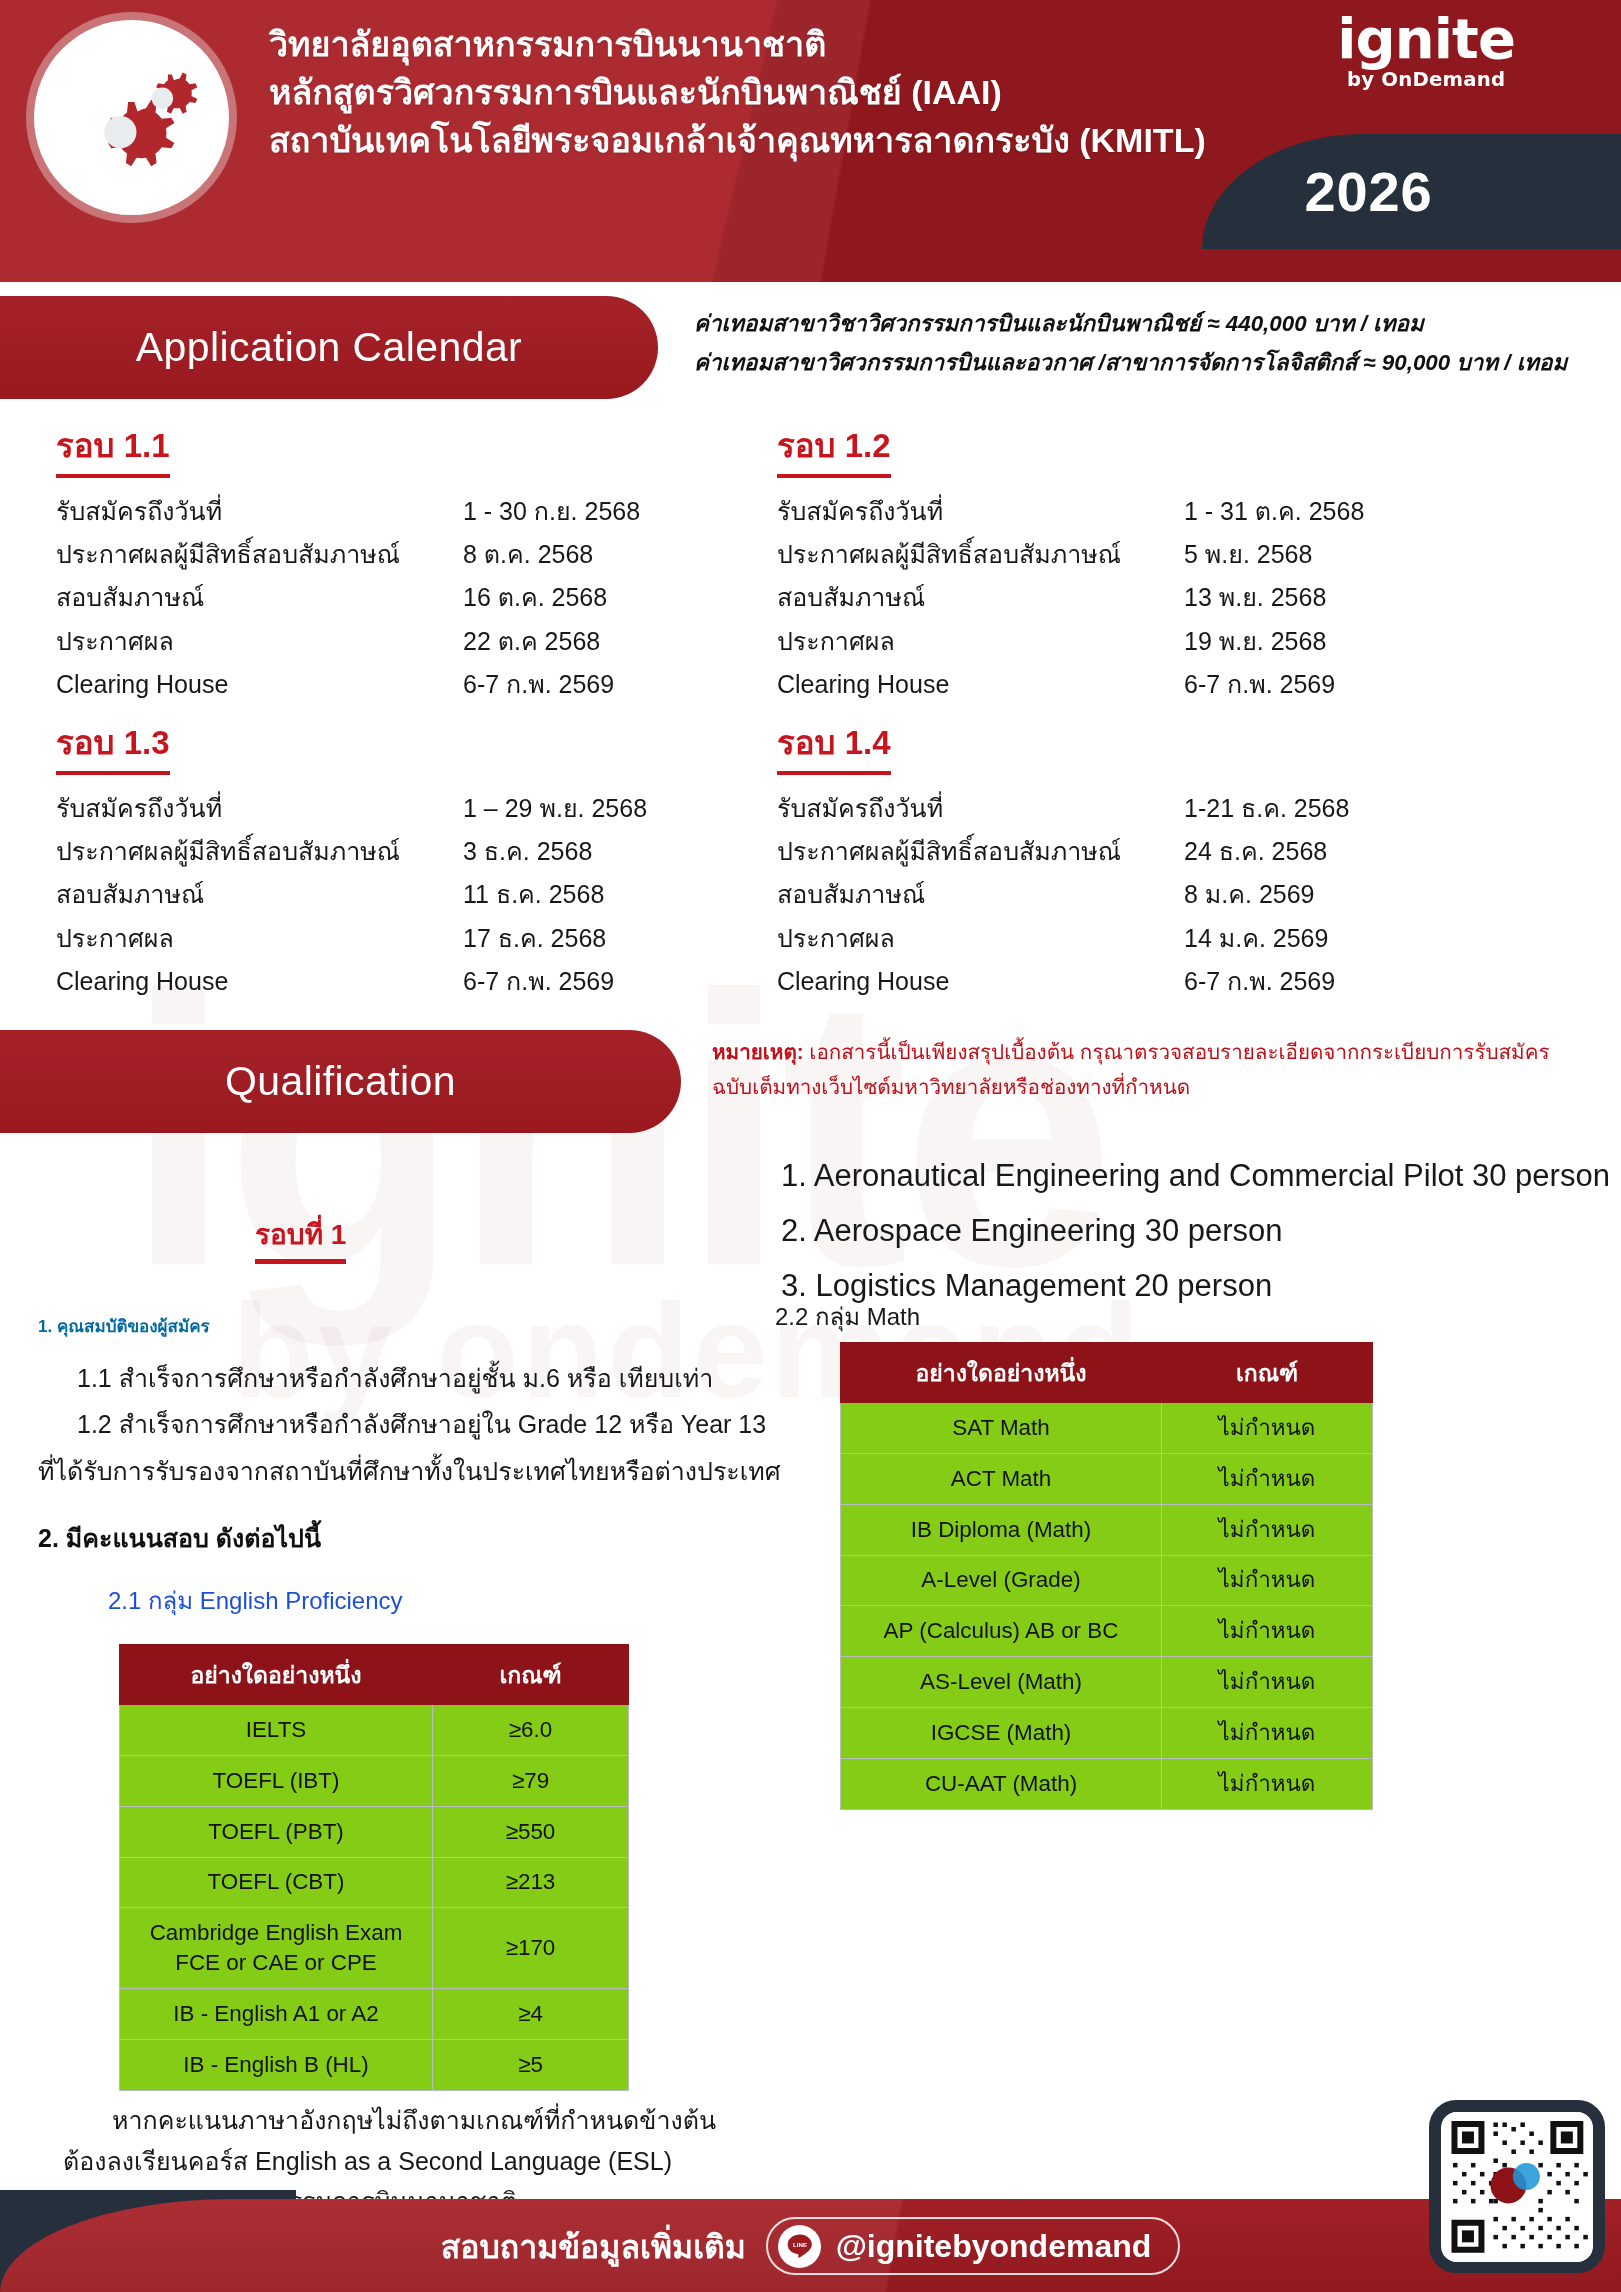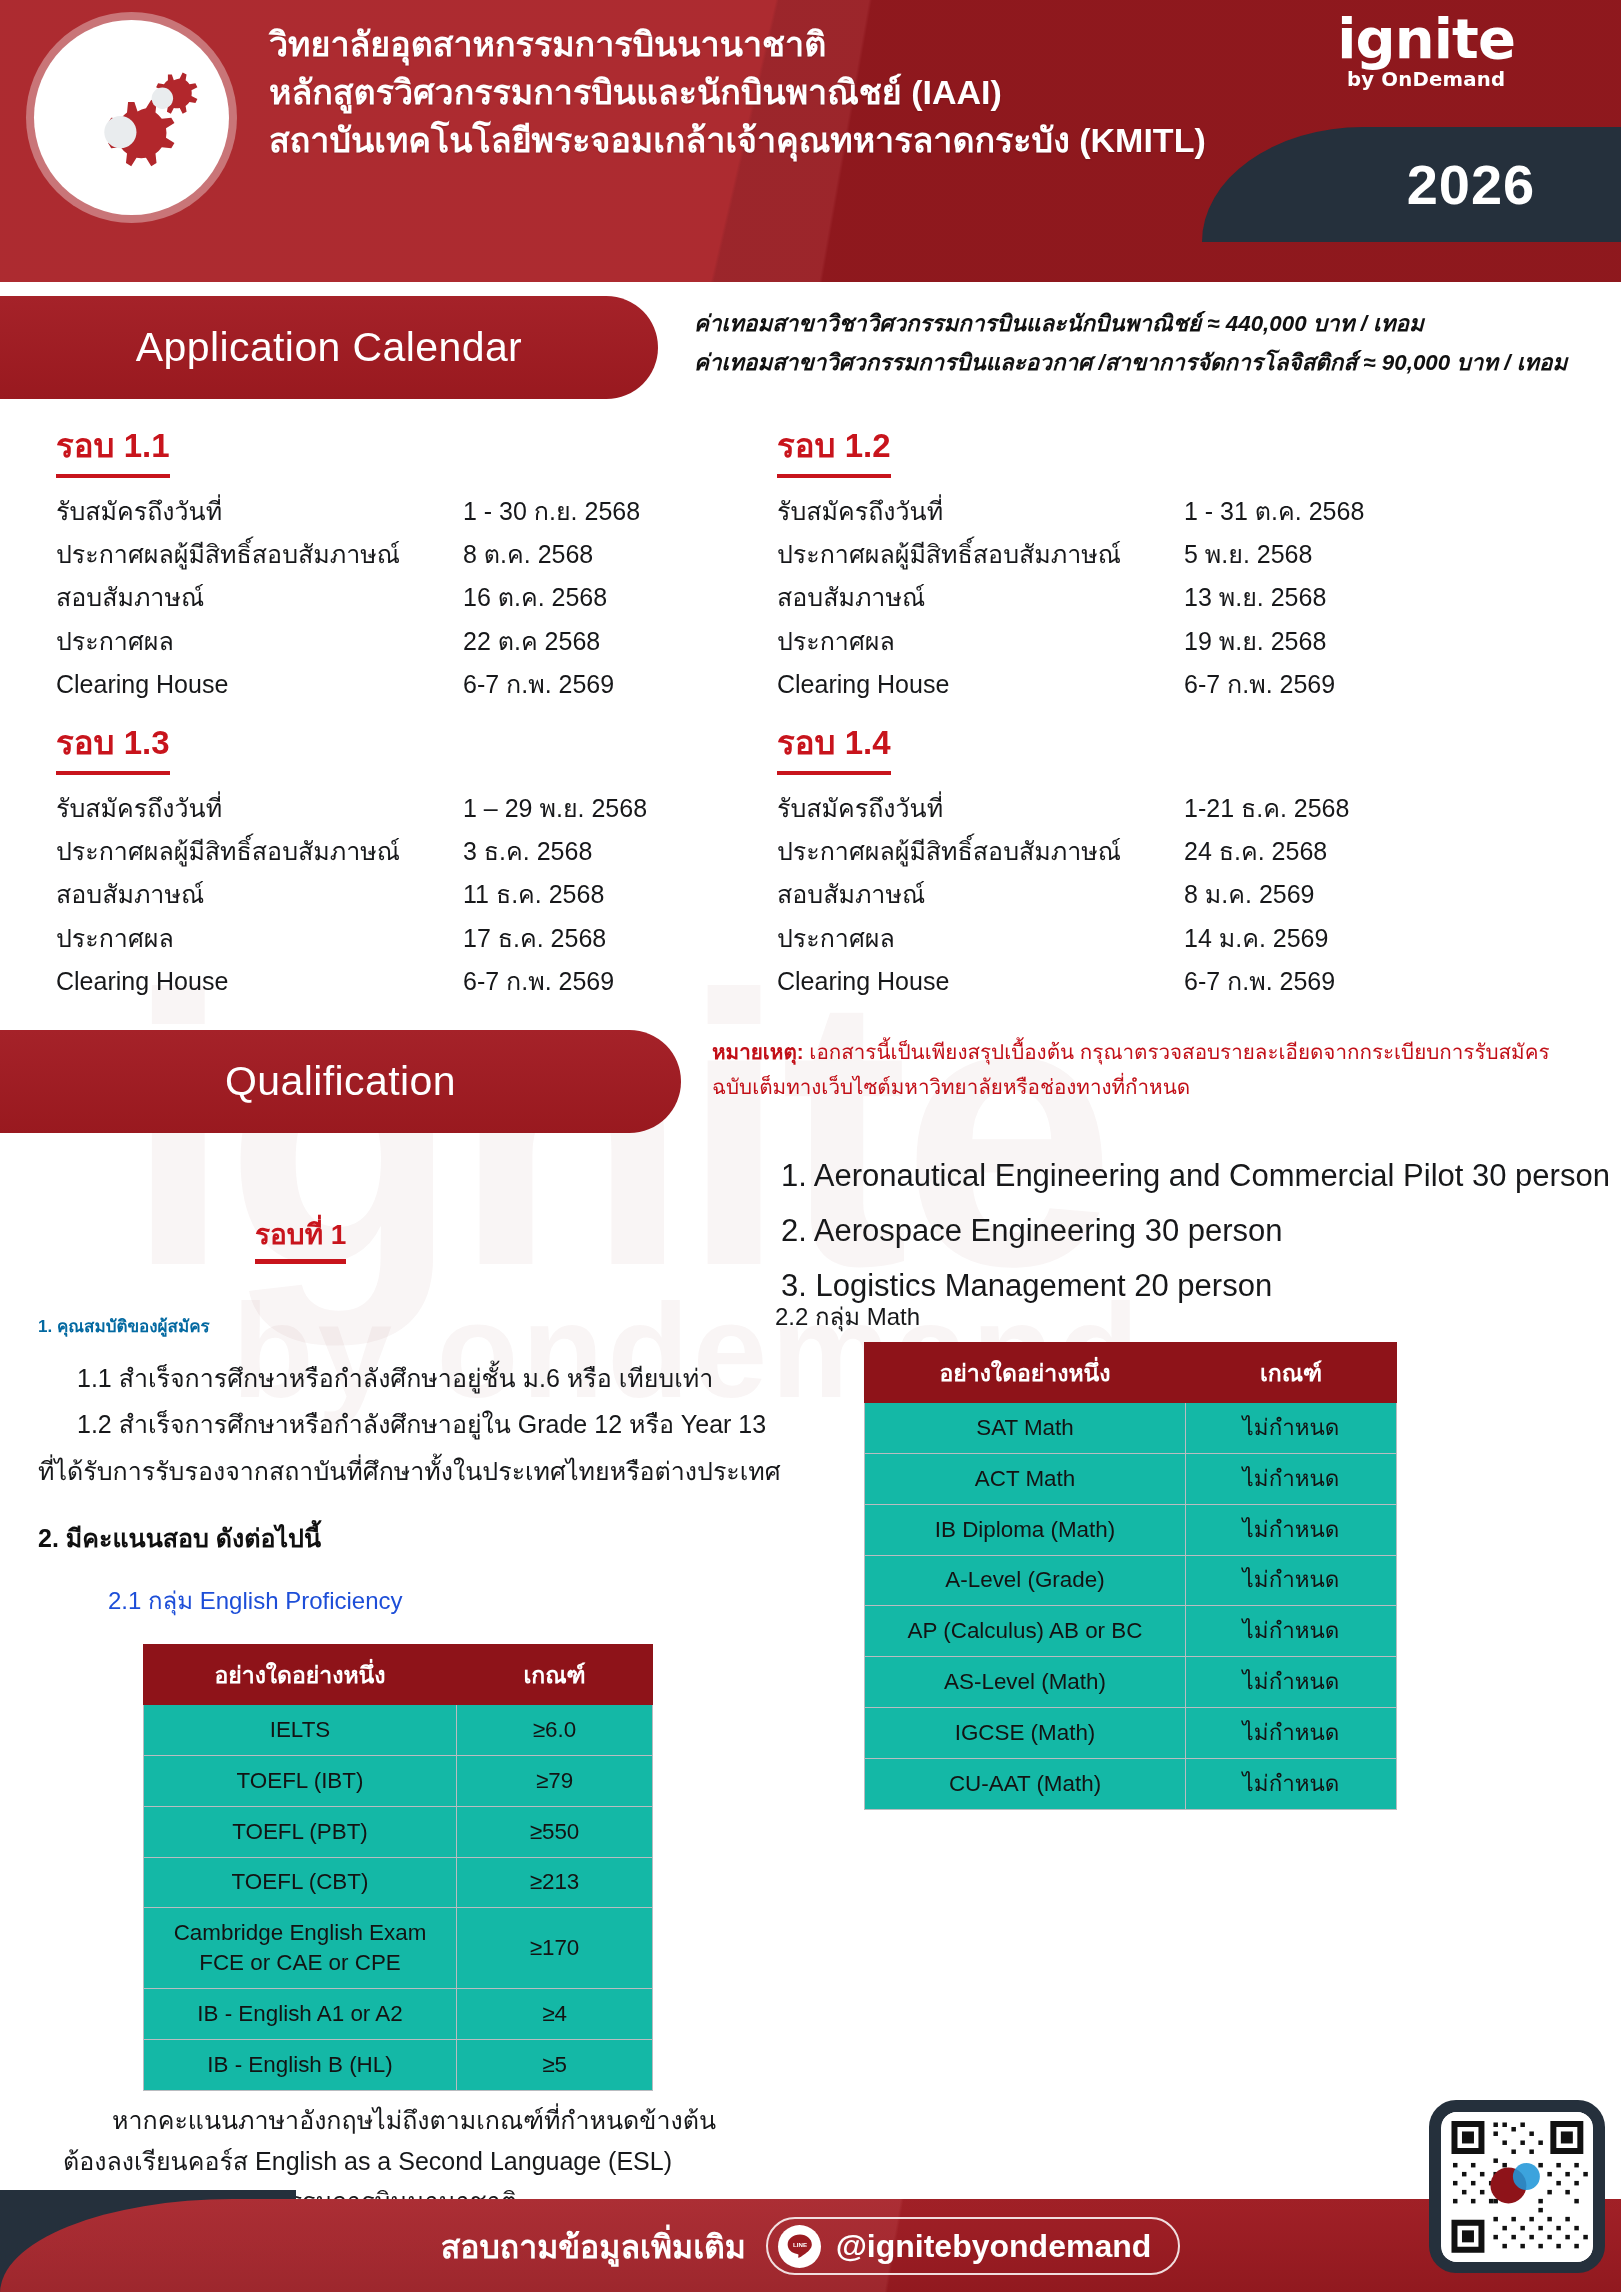--- a/index.html
+++ b/index.html
@@ -48,24 +48,24 @@
   .ignite-logo{ position:absolute; right:106px; top:10.7px; z-index:4; text-align:center; }
   .ignite-logo .word{
     font-size:56px; font-weight:700; color:#fff; letter-spacing:-0.9px;
     font-family:"DejaVu Sans", sans-serif; line-height:1;
   }
   .ignite-logo .sub{
     font-size:19.7px; font-weight:700; color:#fff; letter-spacing:0.2px;
     margin-top:1.8px; font-family:"DejaVu Sans", sans-serif;
   }
   .year-badge{
-    position:absolute; right:0; top:127px; width:419px; height:115px;
+    position:absolute; right:0; top:134px; width:419px; height:115px;
     background:#25303c; z-index:6;
     border-top-left-radius:161px 115px;
-    display:flex; align-items:center; justify-content:flex-end;
+    display:flex; align-items:center; justify-content:center;
     padding-right:86px;
   }
   .year-badge span{ color:#fff; font-size:56px; font-weight:700; letter-spacing:0.9px; }
 
   
   .pill{
     position:absolute; height:103px; left:0;
     background:linear-gradient(180deg,#a52229 0%,#99191f 100%);
     border-top-right-radius:54px; border-bottom-right-radius:54px;
     display:flex; align-items:center; justify-content:center;
@@ -113,21 +113,21 @@
   .qual-left .l1{ font-size:25px; color:#17181a; margin:0 0 12.5px 39px; line-height:1.35; }
   .qual-left .l0{ font-size:25px; color:#17181a; margin:0 0 30px 0; line-height:1.35; }
   .qual-left .h2{ font-size:25px; font-weight:700; color:#101010; margin:0 0 23px 0; }
   .qual-left .sub{ font-size:24px; color:#1d4ed8; margin:0 0 14.3px 70px; }
 
   .programs{ position:absolute; left:781px; top:1148px; z-index:4; }
   .programs p{ font-size:31px; color:#17181a; line-height:1.78; }
   .math-label{ position:absolute; left:775px; top:1297px; font-size:24px; color:#17181a; z-index:4; }
 
   
-  table.grid{ border-collapse:collapse; background:#14b8a6;margin-left:24px; }
+  table.grid{ border-collapse:collapse; background:#84cc16; }
   table.grid th{
     background:#8e1319; color:#fff; font-size:23px; font-weight:600;
     padding:11.6px 5.4px; border:0.9px solid #8e1319; text-align:center;
   }
   table.grid td{
     border:0.9px solid #b9bcc0; font-size:22.4px; color:#131313;
     text-align:center; padding:9.9px 7.2px; line-height:1.34;
   }
   #table-english{ position:absolute; left:119px; top:1644px; width:510px; z-index:4; }
   #table-english td.c1, #table-english th.c1{ width:313px; }

